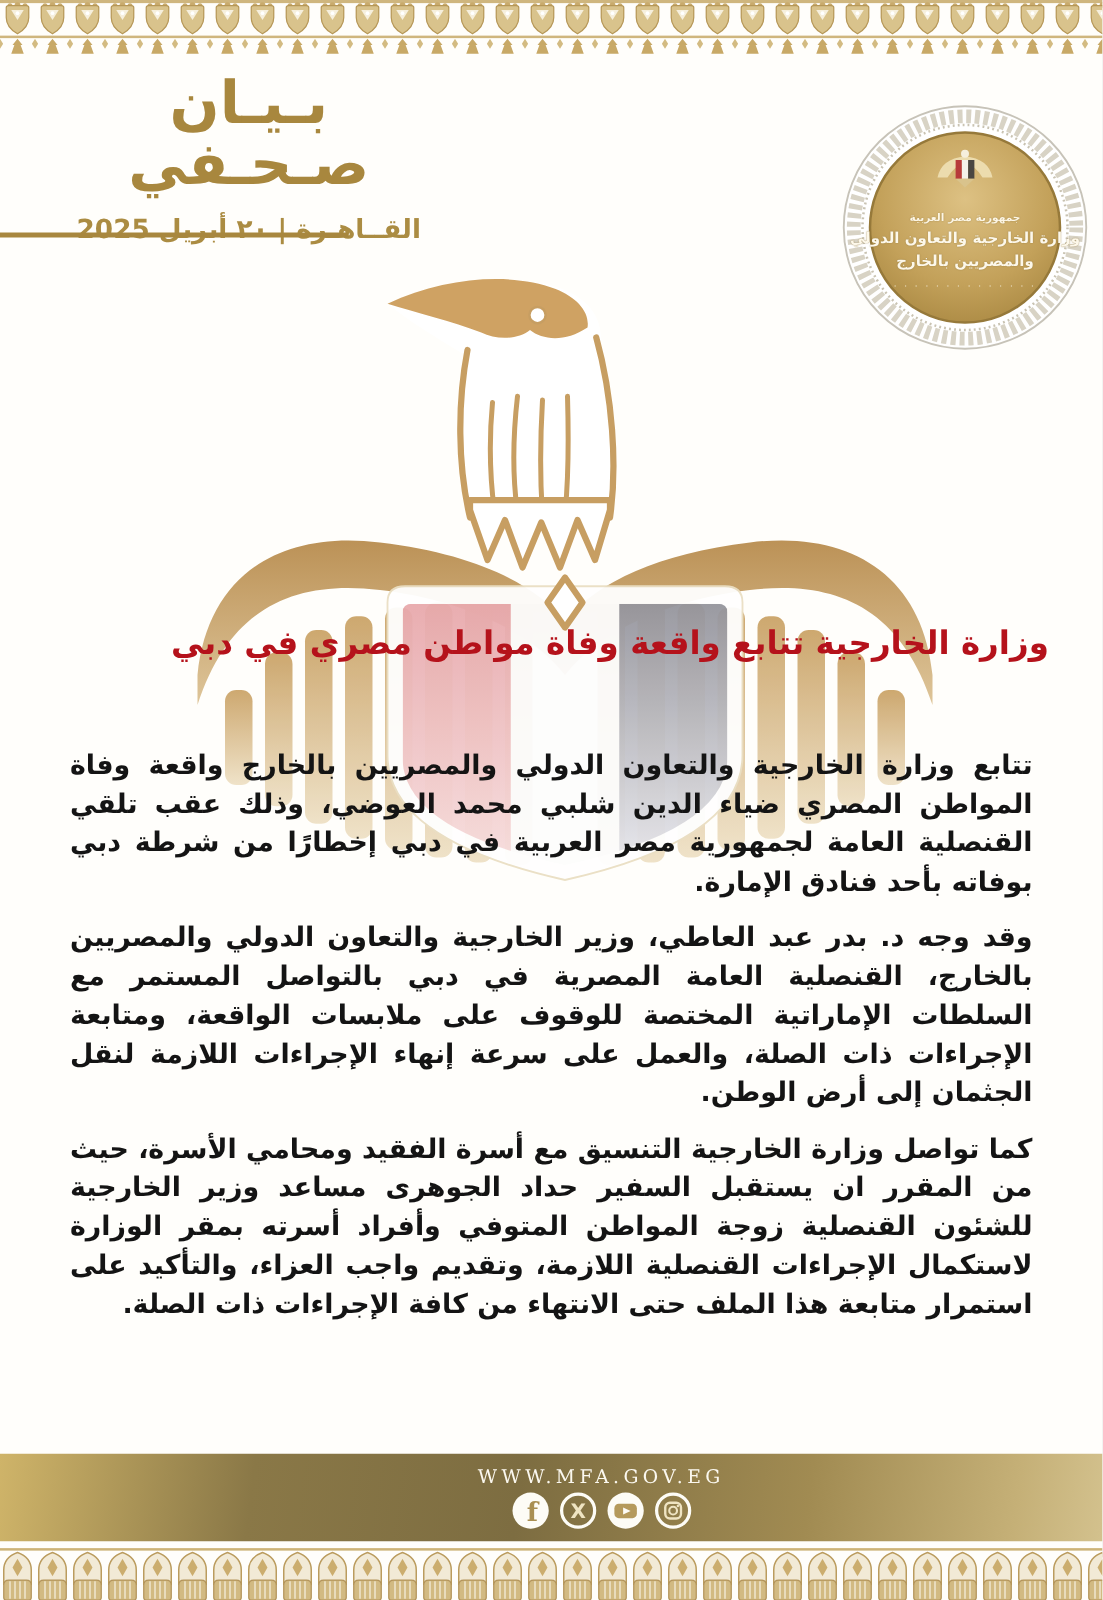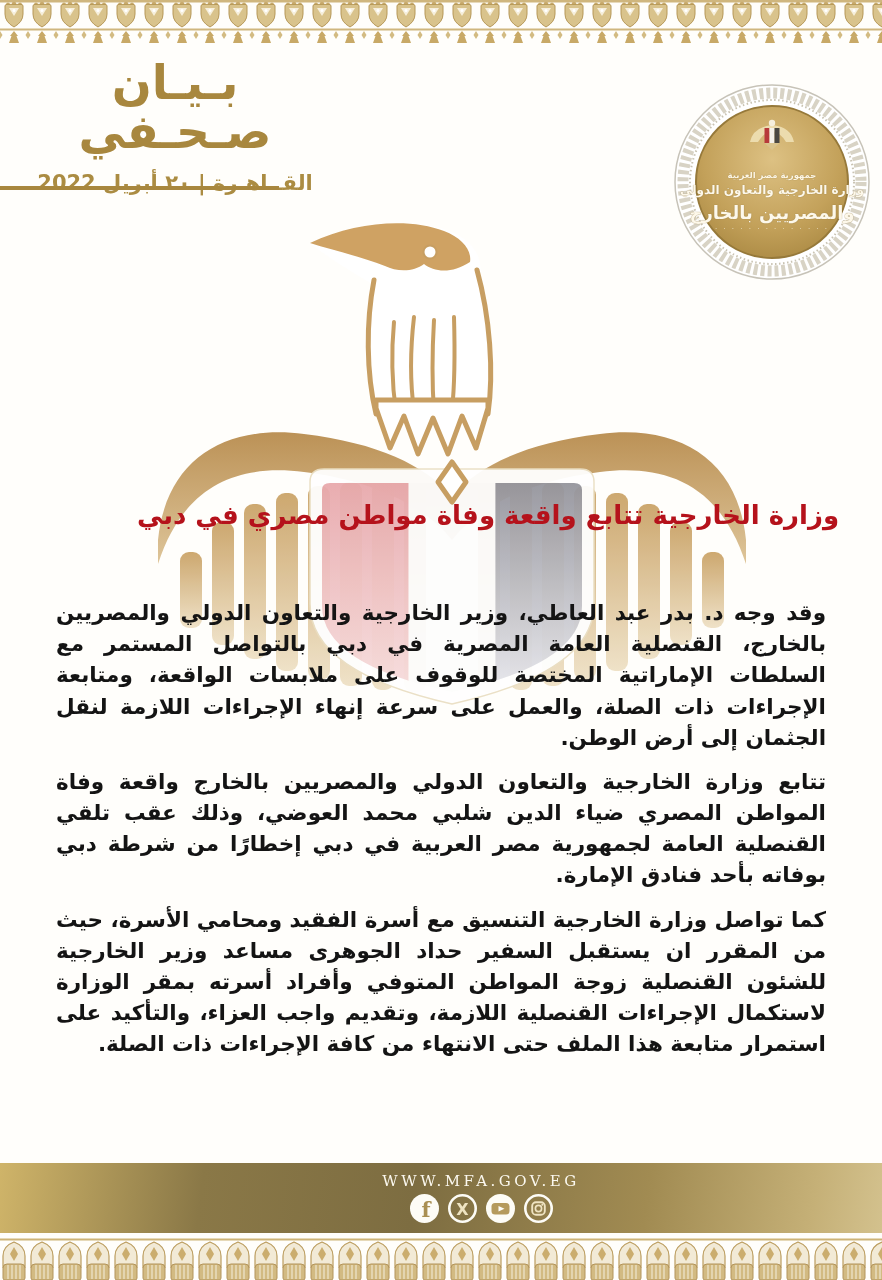--- a/index.html
+++ b/index.html
@@ -4,31 +4,31 @@
 <style>
   html,body{margin:0;padding:0;background:#e9e9e9;}
   .page{position:relative;width:882px;height:1280px;margin:0 auto;background:#fffefb;
         overflow:hidden;font-family:"DejaVu Sans",sans-serif;}
   
   .ornament{position:absolute;left:0;width:882px;display:flex;overflow:hidden;}
   .ornament-top{top:0;height:46px;}
   .ornament-bottom{top:1238px;height:43px;}
   .ornament svg{flex:0 0 auto;}
   
-  .header-left{position:absolute;left:20px;top:58px;width:310px;text-align:center;z-index:2;}
+  .header-left{position:absolute;left:44px;top:58px;width:310px;text-align:center;z-index:2;}
   .stmt-title{font-size:47px;font-weight:700;color:#a8873e;line-height:1.05;direction:rtl;}
   .stmt-date{margin-top:14px;font-size:21px;font-weight:700;color:#ab8c42;direction:rtl;}
   .gold-rule{position:absolute;left:0;top:186px;width:279px;height:4px;background:#a8873e;z-index:2;}
   
   .seal{position:absolute;left:672px;top:82px;width:200px;height:200px;z-index:2;}
   .seal svg{position:absolute;left:0;top:0;}
   .seal-text{position:absolute;left:0;top:0;width:200px;text-align:center;direction:rtl;}
   .seal-country{position:absolute;top:88px;width:100%;font-size:8.5px;font-weight:700;color:#fdf6e4;text-shadow:0 0 1px #93783c;}
   .seal-ministry{position:absolute;top:101px;width:100%;font-size:12px;font-weight:700;color:#fdf8ea;text-shadow:0 0 1px #8a7036;text-align:center;}
-  .seal-ministry2{position:absolute;top:120px;width:100%;font-size:18px;font-weight:700;color:#fdf8ea;text-shadow:0 0 1px #8a7036;}
+  .seal-ministry2{position:absolute;top:120px;width:100%;font-size:12px;font-weight:700;color:#fdf8ea;text-shadow:0 0 1px #8a7036;}
   .seal-dots{position:absolute;top:143px;width:100%;font-size:7px;letter-spacing:2px;color:#f3ead2;}
   
   .watermark{position:absolute;left:152px;top:222px;z-index:1;}
   
   .headline{position:absolute;left:0;top:500px;width:882px;margin:0;text-align:center;
             font-size:26px;font-weight:700;color:#b5121b;direction:rtl;z-index:3;padding-left:47px;}
   
   .body-text{position:absolute;left:56px;top:597px;width:770px;z-index:3;direction:rtl;}
   .body-text p{margin:0 0 13px 0;font-size:21.5px;font-weight:700;color:#141414;
                line-height:1.45;text-align:justify;}
@@ -460,21 +460,21 @@
       <circle cx="14" cy="10.5" r="1.5" fill="#fff"></circle>
       <rect x="0" y="28.5" width="28" height="2" fill="#cfb67e"></rect>
       <path d="M14,31 L18,36 L16.5,36 L19,43 L9,43 L11.5,36 L10,36 Z" fill="#c8a967"></path>
       <path d="M0,31 L2.5,35 L0,39 Z" fill="#d3bb82"></path>
       <path d="M28,31 L25.5,35 L28,39 Z" fill="#d3bb82"></path>
     </svg>
     </div>
 
   <div class="header-left">
     <div class="stmt-title">بـيـان صـحـفي</div>
-    <div class="stmt-date">القــاهـرة | ٢٠ أبريل 2022</div>
+    <div class="stmt-date">القــاهـرة | ٢٠ أبريل 2025</div>
   </div>
   <div class="gold-rule"></div>
 
   <div class="seal">
     <svg width="200" height="200" viewBox="0 0 200 200" xmlns="http://www.w3.org/2000/svg">
       <defs>
         <radialGradient id="sealGrad" cx="0.5" cy="0.35" r="0.75">
           <stop offset="0" stop-color="#ddc183"></stop>
           <stop offset="0.6" stop-color="#c3a15a"></stop>
           <stop offset="1" stop-color="#a5843e"></stop>
@@ -573,22 +573,22 @@
       <path d="M282,98 C280,132 280,162 282,190" fill="none" stroke="#c79e62" stroke-width="4"></path>
       <path d="M302,95 C303,130 303,160 300,188" fill="none" stroke="#c79e62" stroke-width="4"></path>
       <path d="M224,186 L238,226 L252,194 L266,232 L281,196 L296,232 L310,194 L324,226 L336,186 L336,178 L224,178 Z" fill="#ffffff" stroke="#c79e62" stroke-width="5" stroke-linejoin="round"></path>
       <path d="M300,240 L314,260 L300,280 L286,260 Z" fill="#ffffff" stroke="#c79e62" stroke-width="5" stroke-linejoin="round"></path>
     </g>
   </svg>
 
   <h2 class="headline">وزارة الخارجية تتابع واقعة وفاة مواطن مصري في دبي</h2>
 
   <div class="body-text">
+    <p>تتابع وزارة الخارجية والتعاون الدولي والمصريين بالخارج واقعة وفاة المواطن المصري ضياء الدين شلبي محمد العوضي، وذلك عقب تلقي القنصلية العامة لجمهورية مصر العربية في دبي إخطارًا من شرطة دبي بوفاته بأحد فنادق الإمارة.</p>
     <p>وقد وجه د. بدر عبد العاطي، وزير الخارجية والتعاون الدولي والمصريين بالخارج، القنصلية العامة المصرية في دبي بالتواصل المستمر مع السلطات الإماراتية المختصة للوقوف على ملابسات الواقعة، ومتابعة الإجراءات ذات الصلة، والعمل على سرعة إنهاء الإجراءات اللازمة لنقل الجثمان إلى أرض الوطن.</p>
-    <p>تتابع وزارة الخارجية والتعاون الدولي والمصريين بالخارج واقعة وفاة المواطن المصري ضياء الدين شلبي محمد العوضي، وذلك عقب تلقي القنصلية العامة لجمهورية مصر العربية في دبي إخطارًا من شرطة دبي بوفاته بأحد فنادق الإمارة.</p>
     <p>كما تواصل وزارة الخارجية التنسيق مع أسرة الفقيد ومحامي الأسرة، حيث من المقرر ان يستقبل السفير حداد الجوهرى مساعد وزير الخارجية للشئون القنصلية زوجة المواطن المتوفي وأفراد أسرته بمقر الوزارة لاستكمال الإجراءات القنصلية اللازمة، وتقديم واجب العزاء، والتأكيد على استمرار متابعة هذا الملف حتى الانتهاء من كافة الإجراءات ذات الصلة.</p>
   </div>
 
   <div class="footer">
     <div class="website">WWW.MFA.GOV.EG</div>
     <div class="social-row">
       <span>
         <svg width="31" height="31" viewBox="0 0 31 31" xmlns="http://www.w3.org/2000/svg">
           <circle cx="15.5" cy="15.5" r="14.5" fill="#fdfcf6"></circle>
           <text x="17" y="23.5" text-anchor="middle" font-family="DejaVu Serif,serif" font-size="21" font-weight="bold" fill="#a98f52">f</text>

